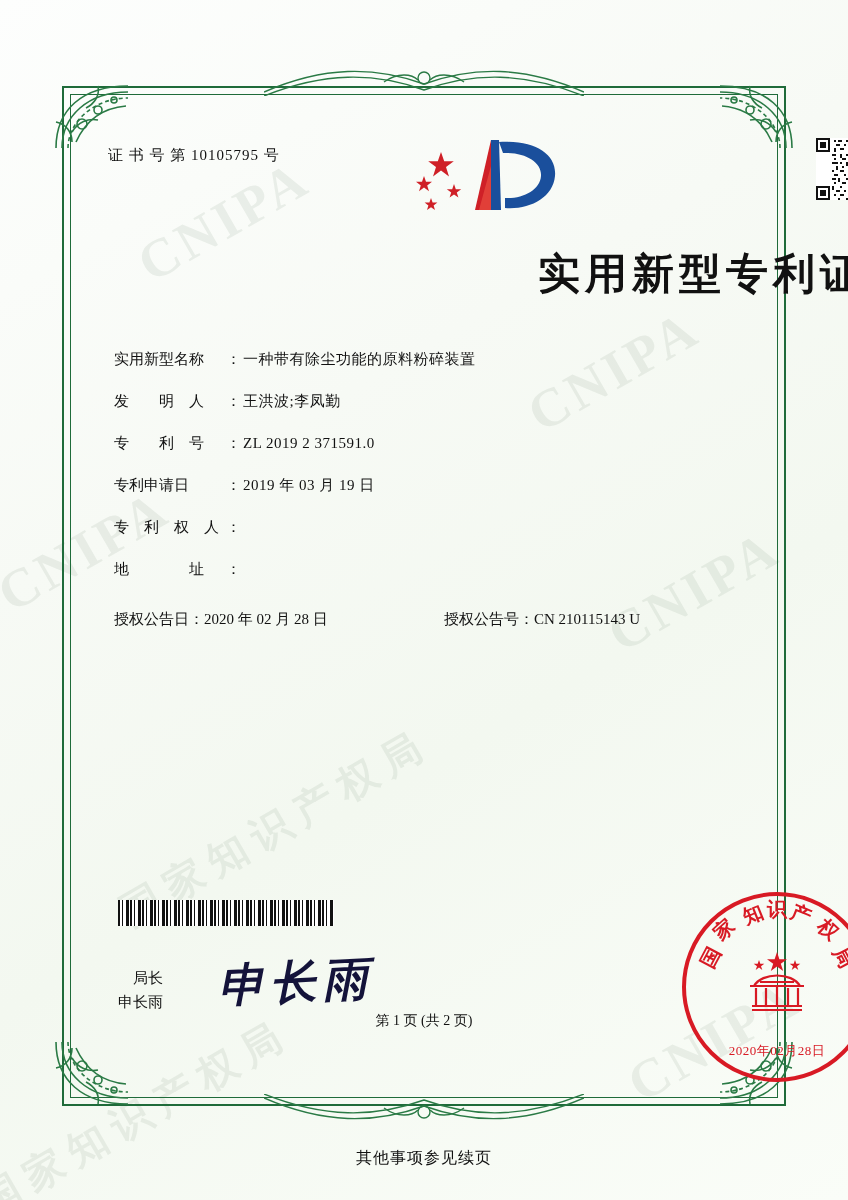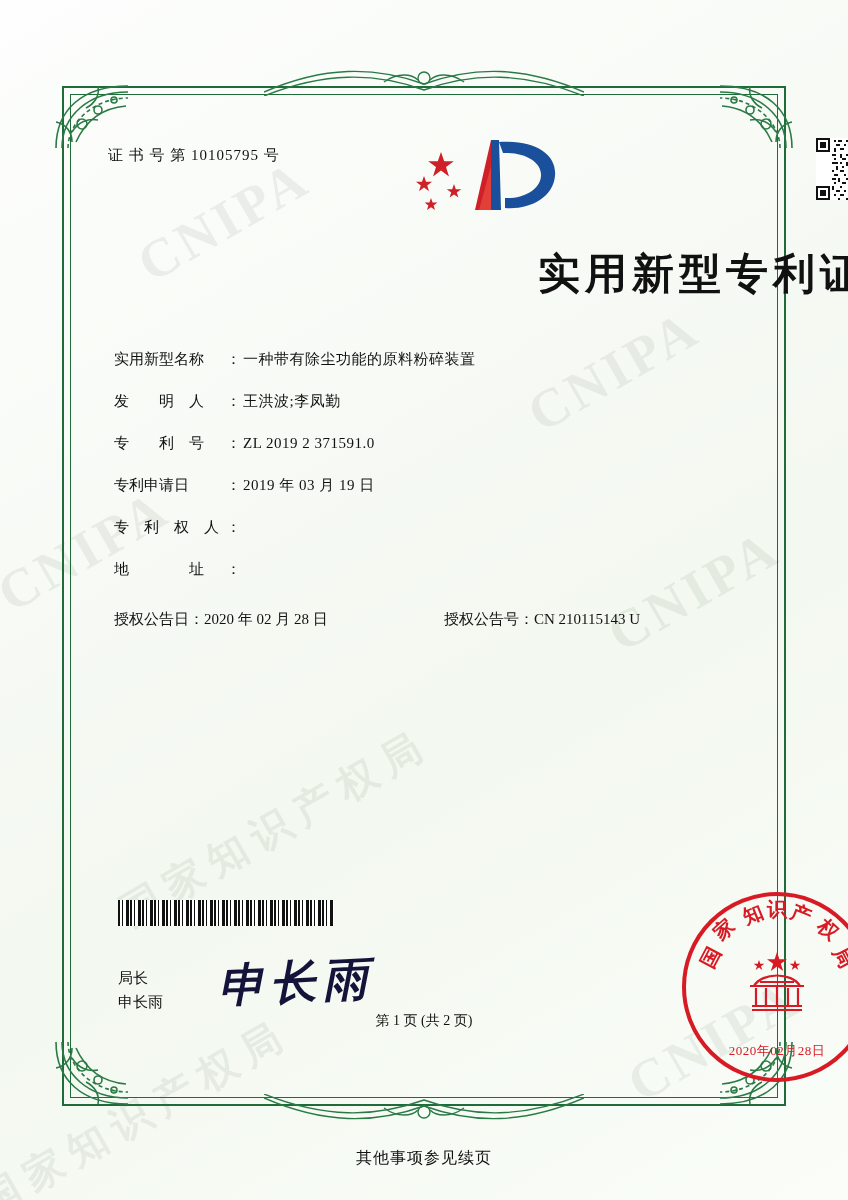--- a/index.html
+++ b/index.html
@@ -170,20 +170,21 @@
   }
 
   .sig-block {
     position: absolute;
     left: 48px;
     top: 872px;
     font-size: 15px;
     line-height: 24px;
     color: #111;
     font-family: "Liberation Serif", serif;
+    text-align: right;
   }
   .signature {
     position: absolute;
     left: 148px;
     top: 858px;
     font-size: 46px;
     color: #14133a;
     font-family: "Liberation Serif", serif;
     font-style: italic;
     font-weight: bold;

